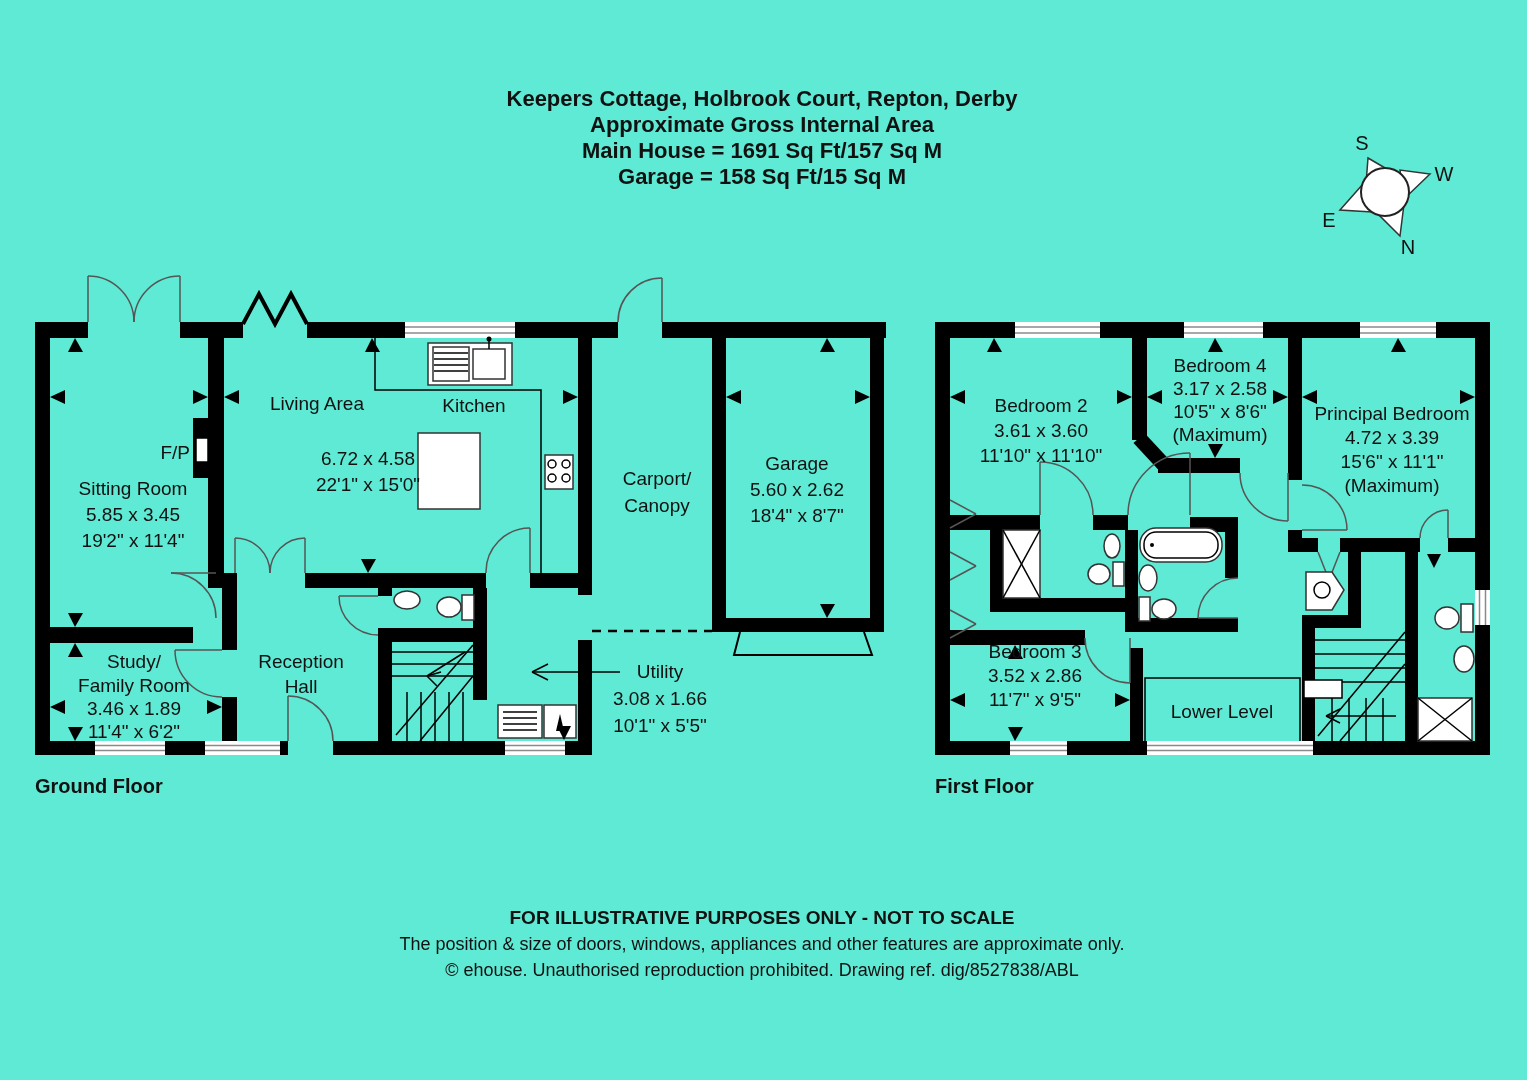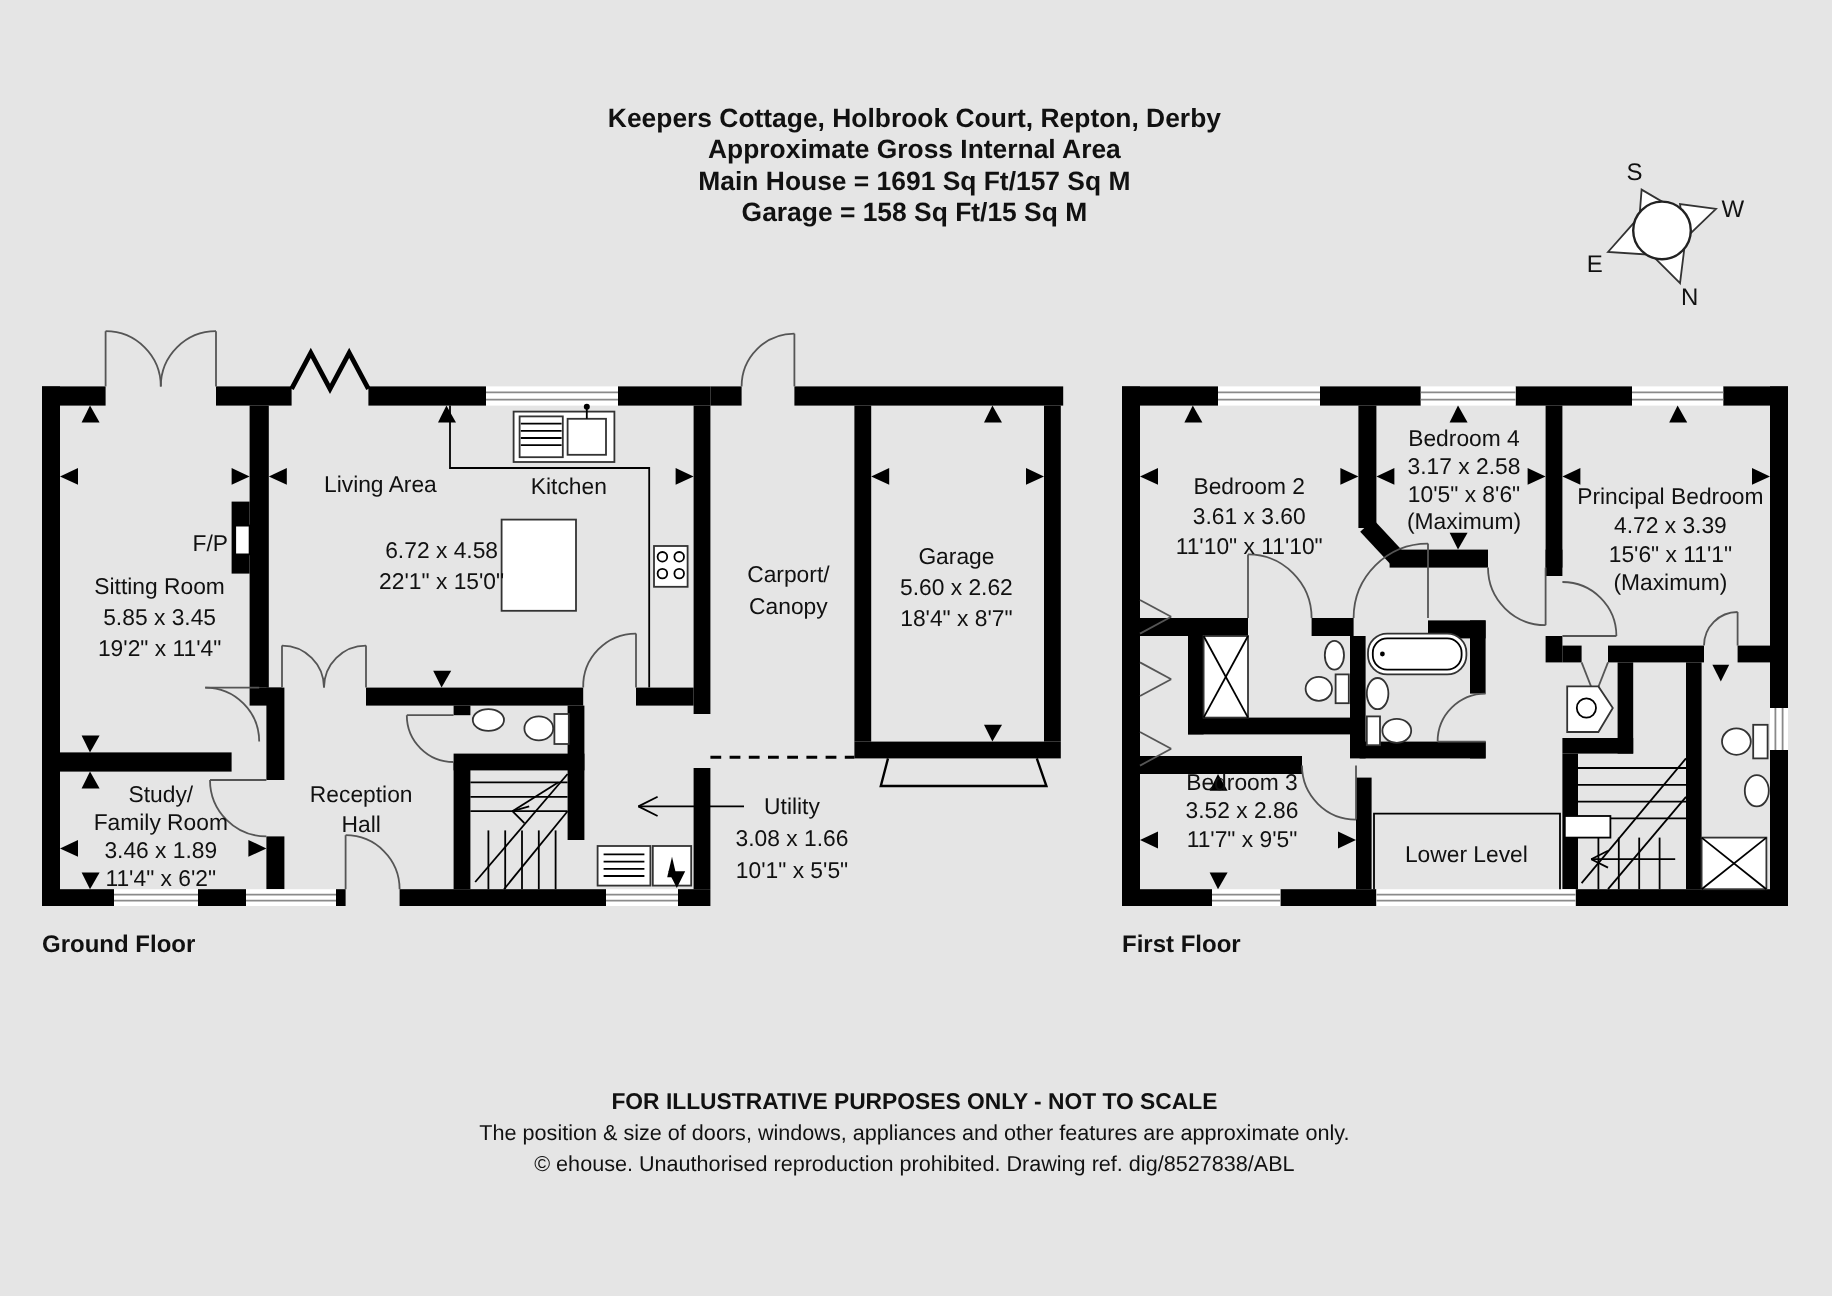--- a/index.html
+++ b/index.html
@@ -1,16 +1,16 @@
 <!DOCTYPE html>
 <html><head>
 <meta charset="utf-8">
 <style>
   html,body{margin:0;padding:0;background:#ffffff;}
-  .page{width:1527px;height:1080px;position:relative;background:#e5e5e5;overflow:hidden;}
+  .page{width:1527px;height:1080px;position:relative;background:#5eead4;overflow:hidden;}
   svg{display:block;}
   text{font-family:"Liberation Sans", sans-serif;fill:#111;}
   .t-title{font-size:22px;font-weight:bold;text-anchor:middle;}
   .t-floor{font-size:20px;font-weight:bold;text-anchor:start;}
   .t-room{font-size:19px;text-anchor:middle;}
   .t-fp{font-size:19px;text-anchor:end;}
   .t-comp{font-size:20px;text-anchor:middle;}
   .t-foot-b{font-size:19px;font-weight:bold;text-anchor:middle;}
   .t-foot{font-size:18px;text-anchor:middle;}
   .wall{fill:#000;stroke:none;}

